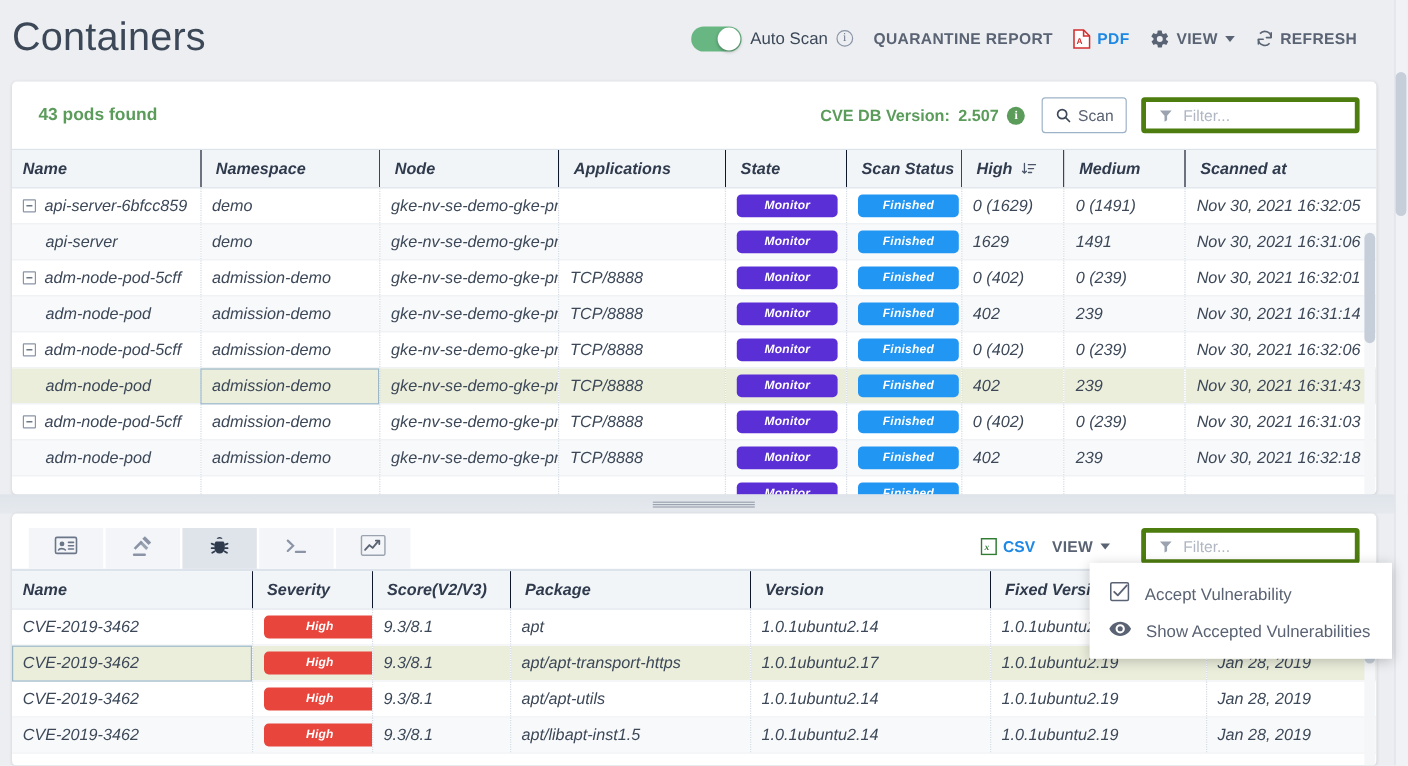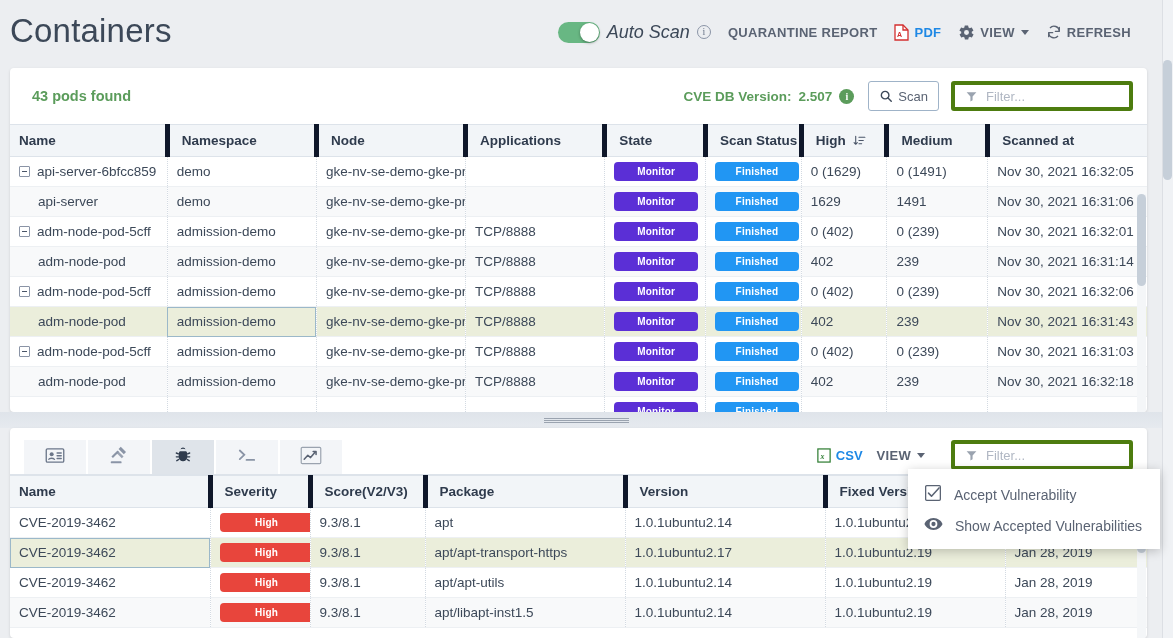--- a/index.html
+++ b/index.html
@@ -38,21 +38,21 @@
   .toggle {
     width: 42px; height: 21px; border-radius: 11px;
     background: #68b783; position: relative; flex: none;
   }
   .toggle::after {
     content: ""; position: absolute; top: 1px; right: 1px;
     width: 19px; height: 19px; border-radius: 50%;
     background: #fff; box-shadow: 0 1px 3px rgba(0,0,0,.35);
   }
   .tool-label {
-    font-size: 18px; color: #3c4858; white-space: nowrap; font-style: italic;
+    font-size: 14px; color: #3c4858; white-space: nowrap;
   }
   .info-circle {
     width: 14px; height: 14px; border-radius: 50%;
     border: 1px solid #8a94a6; color: #6b7689;
     font-size: 10px; line-height: 12px; text-align: center;
     font-family: "Liberation Serif", serif; flex: none;
   }
   .tool-btn {
     display: flex; align-items: center; gap: 5px;
     font-size: 13px; font-weight: bold; color: #5a6373;
@@ -109,31 +109,31 @@
   }
   .filter-box input {
     border: none; outline: none; font-size: 13px;
     color: #3c4858; width: 100%;
     font-family: "Liberation Sans", sans-serif; background: transparent;
   }
   .filter-box input::placeholder { color: #b0b7c3; }
 
   
   .table-scroll { position: relative; }
-  table { border-collapse: collapse; width: 100%; table-layout: fixed; }
+  table { border-collapse: collapse; width: 100%; table-layout: fixed; font-style: italic; }
   thead th {
     background: #f2f5f8;
     border-top: 1px solid #dde3ea;
     border-bottom: 1px solid #dde3ea;
     font-size: 13.5px; font-weight: bold; color: #2f3b4d;
     text-align: left; padding: 8px 9px; height: 31px;
     white-space: nowrap; overflow: hidden;
     position: relative;
   }
-  thead th + th { border-left: 5px solid #0f172a; padding-left: 12px; }
+  thead th + th { border-left: 1px solid #0f172a; padding-left: 12px; }
   tbody td {
     font-size: 13.5px; color: #3c4858;
     padding: 5px 9px; height: 30px;
     border-bottom: 1px solid #edf0f3;
     border-right: 1px dotted #d3dae2;
     white-space: nowrap; overflow: hidden;
   }
   tbody td:last-child { border-right: none; }
   tbody tr.alt { background: #f8f9fa; }
   tbody tr.sel { background: #ebeedb; }

